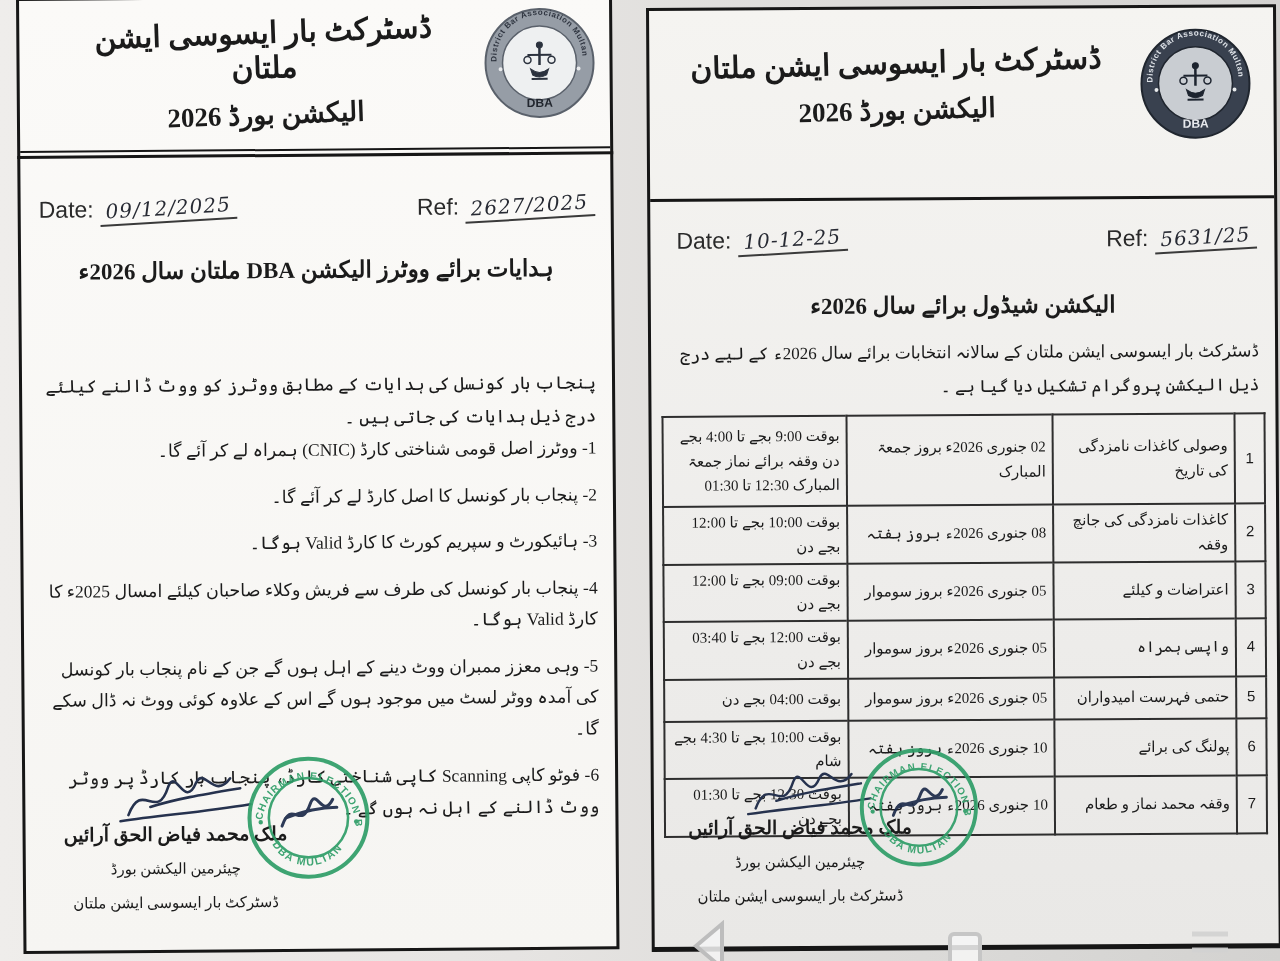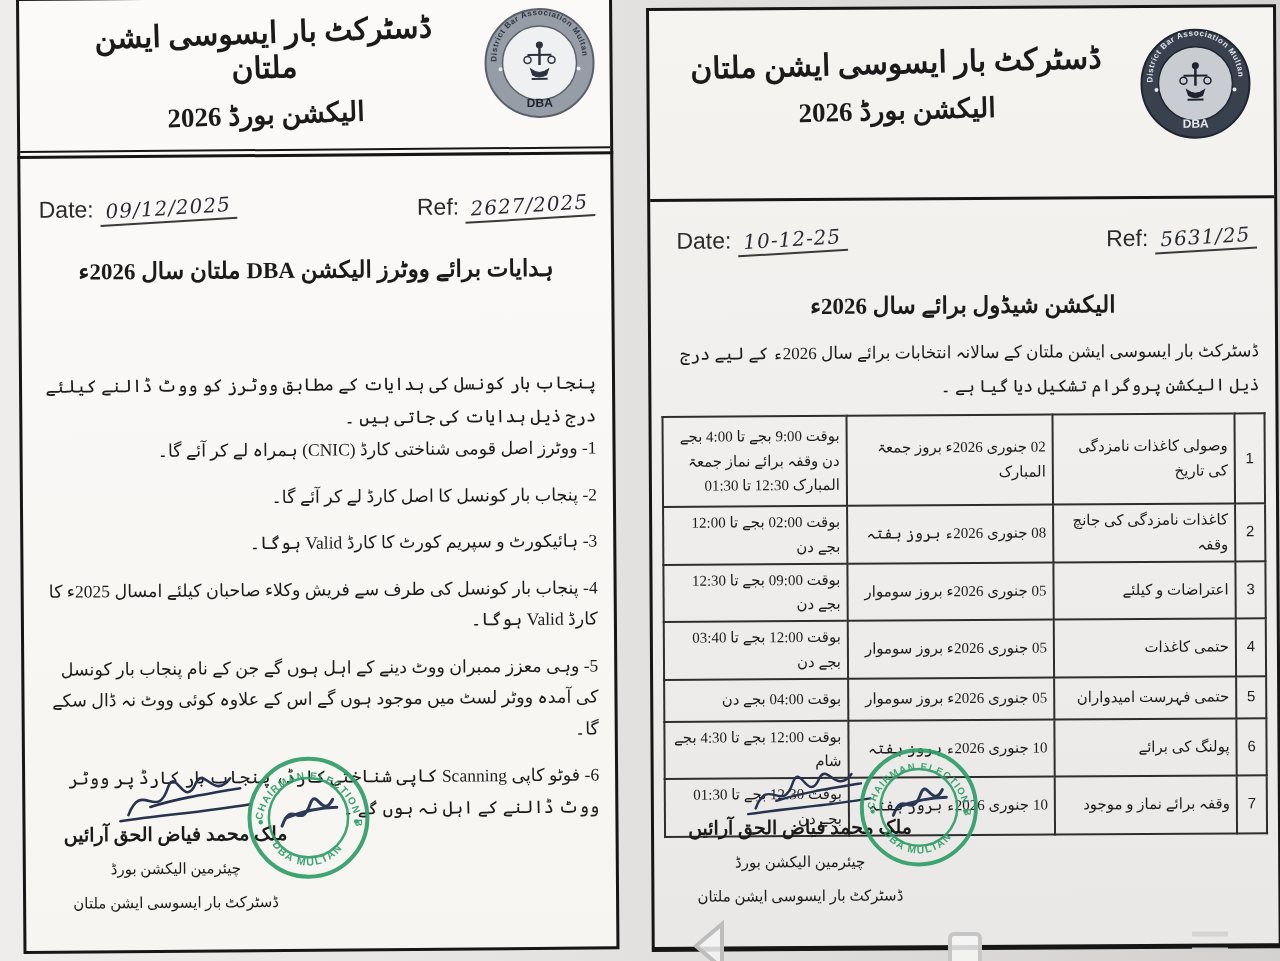--- a/index.html
+++ b/index.html
@@ -207,49 +207,49 @@
           <tr class="tall">
             <td class="no">1</td>
             <td class="act rtl">وصولی کاغذات نامزدگی کی تاریخ</td>
             <td class="dat rtl">02 جنوری 2026ء بروز جمعۃ المبارک</td>
             <td class="tim rtl">بوقت 9:00 بجے تا 4:00 بجے دن وقفہ برائے نماز جمعۃ المبارک 12:30 تا 01:30</td>
           </tr>
           <tr class="reg">
             <td class="no">2</td>
             <td class="act rtl">کاغذات نامزدگی کی جانچ وقفہ</td>
             <td class="dat rtl">08 جنوری 2026ء بروز ہفتہ</td>
-            <td class="tim rtl">بوقت 02:00 بجے تا 12:00 بجے دن</td>
+            <td class="tim rtl">بوقت 10:00 بجے تا 12:00 بجے دن</td>
           </tr>
           <tr class="reg">
             <td class="no">3</td>
             <td class="act rtl">اعتراضات و کیلئے</td>
             <td class="dat rtl">05 جنوری 2026ء بروز سوموار</td>
-            <td class="tim rtl">بوقت 09:00 بجے تا 12:30 بجے دن</td>
+            <td class="tim rtl">بوقت 09:00 بجے تا 12:00 بجے دن</td>
           </tr>
           <tr class="reg">
             <td class="no">4</td>
-            <td class="act rtl">حتمی کاغذات</td>
+            <td class="act rtl">واپسی ہمراہ</td>
             <td class="dat rtl">05 جنوری 2026ء بروز سوموار</td>
             <td class="tim rtl">بوقت 12:00 بجے تا 03:40 بجے دن</td>
           </tr>
           <tr class="reg">
             <td class="no">5</td>
             <td class="act rtl">حتمی فہرست امیدواران</td>
             <td class="dat rtl">05 جنوری 2026ء بروز سوموار</td>
             <td class="tim rtl">بوقت 04:00 بجے دن</td>
           </tr>
           <tr class="reg">
             <td class="no">6</td>
             <td class="act rtl">پولنگ کی برائے</td>
             <td class="dat rtl">10 جنوری 2026ء بروز ہفتہ</td>
-            <td class="tim rtl">بوقت 12:00 بجے تا 4:30 بجے شام</td>
+            <td class="tim rtl">بوقت 10:00 بجے تا 4:30 بجے شام</td>
           </tr>
           <tr class="reg">
             <td class="no">7</td>
-            <td class="act rtl">وقفہ برائے نماز و موجود</td>
+            <td class="act rtl">وقفہ محمد نماز و طعام</td>
             <td class="dat rtl">10 جنوری 2026ء بروز ہفتہ</td>
             <td class="tim rtl">بوقت 12:30 بجے تا 01:30 بجے دن</td>
           </tr>
         </tbody>
       </table>
 
       <div class="sigBlock">
         <svg class="scrawl" width="160" height="56" viewBox="0 0 170 58">
           <g fill="none" stroke="#26324e" stroke-width="2.6" stroke-linecap="round">
             <path d="M38,44 C52,8 66,52 78,16 C86,-4 94,40 106,12 C114,-4 124,30 140,8"></path>

